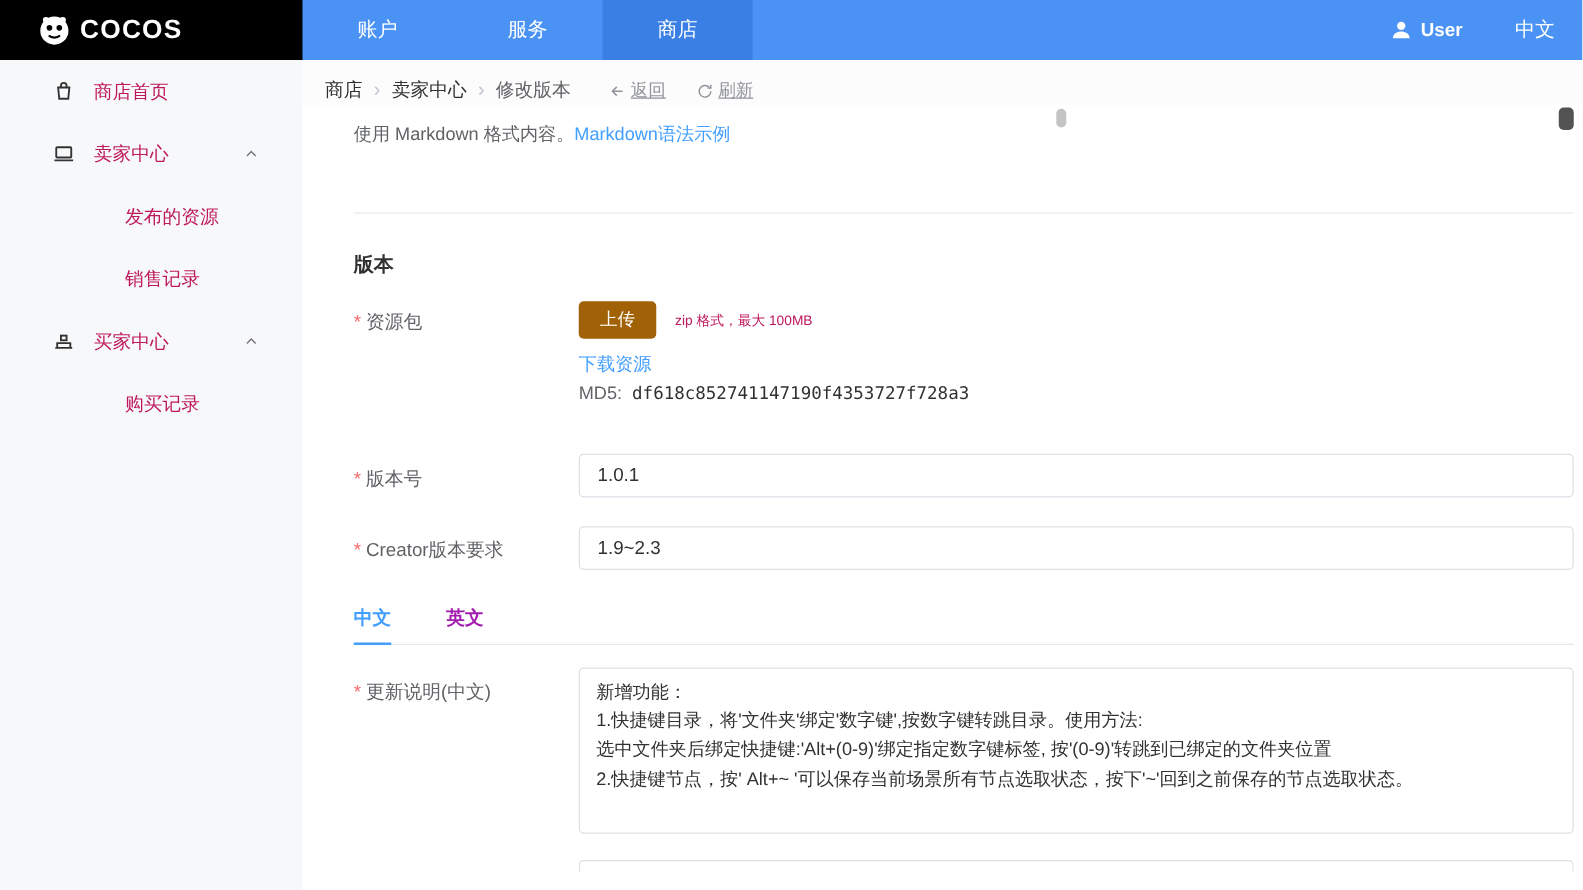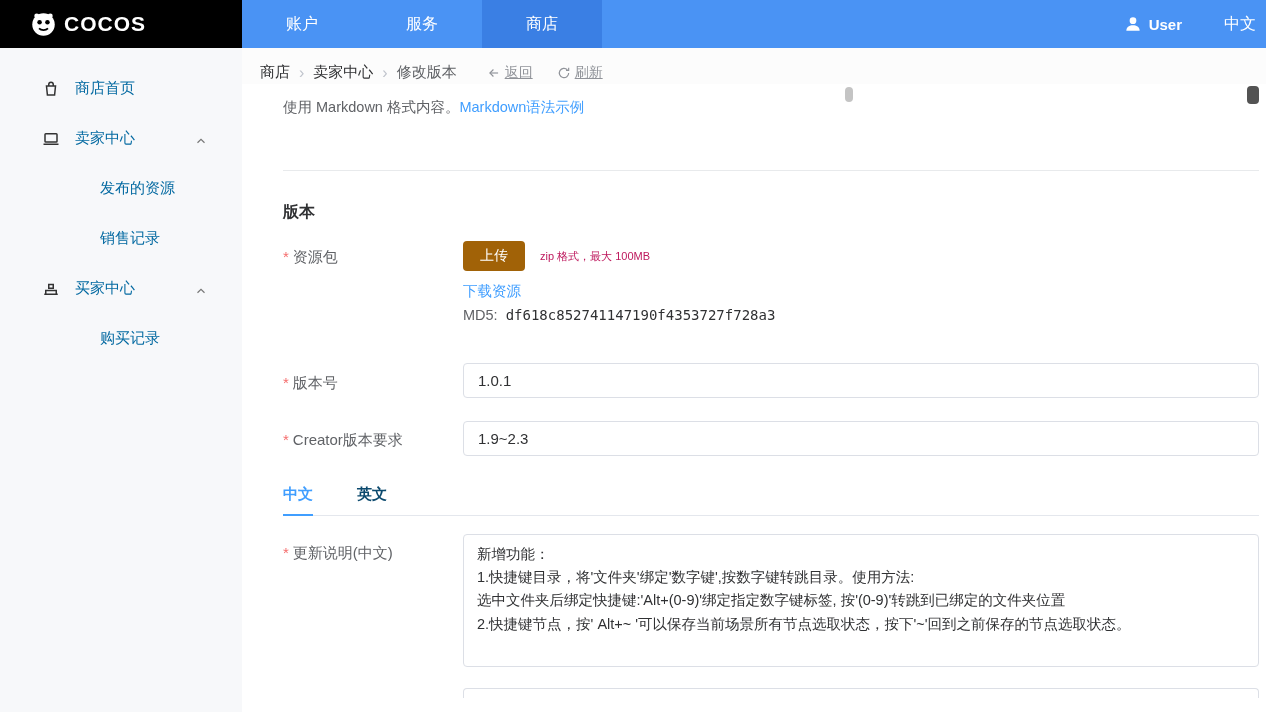--- a/index.html
+++ b/index.html
@@ -12,30 +12,30 @@
   
   .navbar { position: absolute; top: 0; left: 0; width: 1266px; height: 48px;
     background: #4a93f4; display: flex; align-items: stretch; z-index: 5; }
   .logo { width: 242px; height: 48px; background: #000; display: flex;
     align-items: center; padding-left: 30px; gap: 7px; cursor: pointer; flex: none; }
   .logo-text { color: #fff; font-size: 21px; font-weight: 800; letter-spacing: 1px; }
   .nav-items { display: flex; align-items: stretch; }
   .nav-item { width: 120px; display: flex; align-items: center; justify-content: center;
     color: #fff; font-size: 16px; cursor: pointer; }
   .nav-item.active { background: #3a7fe4; }
-  .nav-right { margin-left: auto; display: flex; align-items: center; padding-right: 10px; }
+  .nav-right { margin-left: auto; display: flex; align-items: center; padding-right: 22px; }
   .user-menu { display: flex; align-items: center; gap: 6px; color: #fff;
     font-size: 15px; font-weight: 700; cursor: pointer; margin-right: 42px; }
   .lang-switch { color: #fff; font-size: 16px; cursor: pointer; }
 
   
   .sidebar { position: absolute; top: 48px; left: 0; width: 242px; bottom: 0;
     background: #f7f8fa; }
-  .side-item { height: 50px; display: flex; align-items: flex-end; padding-left: 42px;
-    font-size: 15px; color: #0369a1; cursor: pointer; font-family: Liberation Serif, serif; }
+  .side-item { height: 50px; display: flex; align-items: center; padding-left: 42px;
+    font-size: 15px; color: #be185d; cursor: pointer; font-family: Liberation Serif, serif; }
   .side-item .side-icon { display: inline-flex; margin-right: 15px; color: #333; }
   .side-item.sub { padding-left: 100px; }
   .chev { margin-left: auto; margin-right: 34px; display: inline-flex; color: #777; }
 
   
   .breadcrumb-bar { position: absolute; left: 242px; top: 48px; width: 1024px; height: 50px;
     background: #fcfcfc; border-bottom: 1px solid #f0f0f0; display: flex; align-items: center;
     padding-left: 18px; font-size: 15px; color: #303133; }
   .crumb { cursor: pointer; }
   .crumb.current { color: #606266; cursor: default; }
@@ -72,21 +72,21 @@
   .mono { font-family: "DejaVu Sans Mono", "Liberation Mono", monospace; font-size: 14px; }
 
   .text-input { position: absolute; left: 221px; width: 796px; height: 35px;
     border: 1px solid #dcdfe6; border-radius: 4px; padding: 0 14px; font-size: 15px;
     color: #303133; background: #fff; outline: none; font-family: inherit; }
   .inp-version { top: 279px; }
   .inp-creator { top: 337px; }
 
   .tabs { position: absolute; left: 41px; right: 7px; top: 401px; height: 31px;
     border-bottom: 1px solid #e4e7ed; display: flex; gap: 44px; }
-  .tab { font-size: 15px; color: #0c4a6e; font-weight: 700; cursor: pointer;
+  .tab { font-size: 15px; color: #a21caf; font-weight: 700; cursor: pointer;
     padding-bottom: 10px; }
   .tab.active { color: #409eff; border-bottom: 2px solid #409eff; margin-bottom: -1px; }
 
   .changelog { position: absolute; left: 221px; top: 450px; width: 796px; height: 133px;
     border: 1px solid #dcdfe6; border-radius: 4px; padding: 8px 13px; font-size: 14.5px;
     line-height: 1.6; color: #303133; resize: none; outline: none; font-family: inherit;
     overflow: hidden; }
 
   .partial-input { position: absolute; left: 221px; top: 604px; width: 796px; height: 10px;
     border: 1px solid #dcdfe6; border-bottom: none; border-radius: 4px 4px 0 0; background: #fff; }

